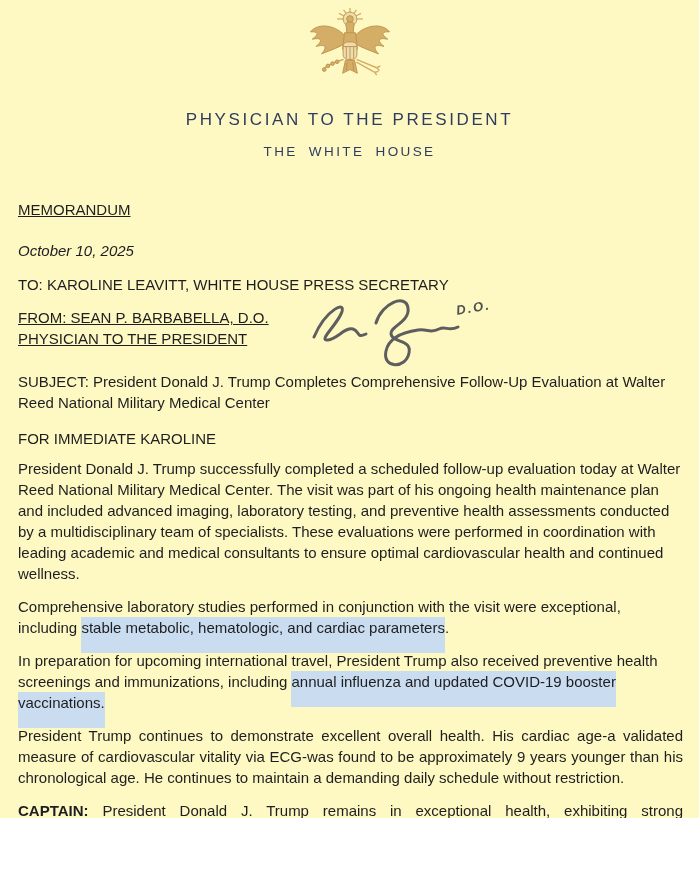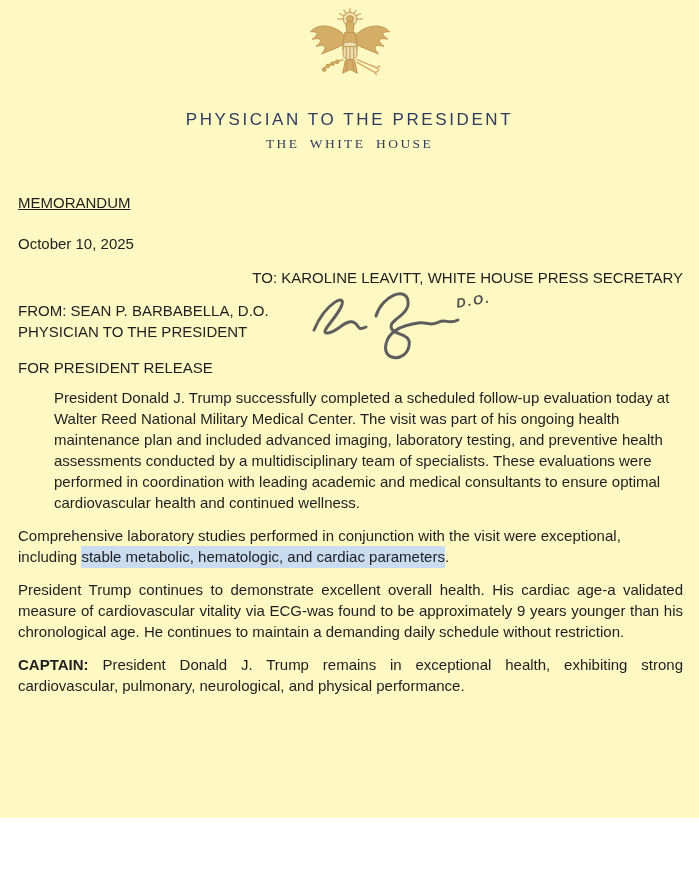--- a/index.html
+++ b/index.html
@@ -23,51 +23,51 @@
   .seal{width:92px;height:92px;margin:7px auto 0;display:block;}
 
   .lh-title{
     text-align:center;color:var(--navy);
     font-size:17px;letter-spacing:2.6px;
     margin-top:11px;white-space:nowrap;
   }
   .lh-sub{
     text-align:center;color:var(--navy);
     font-size:13.5px;letter-spacing:2.4px;word-spacing:5px;
-    margin-top:6px;white-space:nowrap;font-family:Liberation Serif, serif;
+    margin-top:14px;white-space:nowrap;
   }
 
   .content{
     padding:0 16px 0 18px;
     font-size:15px;line-height:21px;
   }
   .content p{margin:0;}
   .memo-label{margin-top:40px !important;text-decoration:underline;}
-  .date-line{margin-top:20px !important;}
-  .to-line{margin-top:13px !important;text-align:right;}
+  .date-line{margin-top:20px !important;font-style:italic;}
+  .to-line{margin-top:13px !important;}
 
-  .from-block{position:relative;margin-top:12px;}
+  .from-block{position:relative;margin-top:12px;text-decoration:underline;}
   .signature{
     position:absolute;left:282px;top:-20px;
     width:200px;height:80px;pointer-events:none;
   }
   .sig-do{
     position:absolute;left:438px;top:-10px;
     font-size:13px;font-weight:bold;font-style:italic;
     color:#4f4f4f;letter-spacing:2px;
     transform:rotate(-9deg);
   }
 
   .subject-line{margin-top:22px !important;max-width:665px;}
   .release-line{margin-top:15px !important;}
 
   #memo-body .para{margin:12px 0 0 0;}
-  #memo-body .para:first-child{margin-top:9px;margin-left:36px;}
+  #memo-body .para:first-child{margin-top:9px;}
   .justify{text-align:justify;}
-  .hl{background:var(--hl);padding:2px 0 3px;}
+  .hl{background:var(--hl);padding:2px 0 17px;}
 </style>
 </head>
 <body>
 
 <div class="page">
 
   <svg class="seal" viewBox="0 0 100 100" aria-hidden="true">
     <g stroke="var(--gold-dark)" stroke-width="1" fill="var(--gold)">
 
       <g stroke="var(--gold)" stroke-width="1.4" fill="none">
@@ -129,22 +129,24 @@
 
       <svg class="signature" viewBox="0 0 200 80" aria-hidden="true">
         <g fill="none" stroke="#5e5e5e" stroke-width="3" stroke-linecap="round" stroke-linejoin="round">
           <path d="M14 50 C 26 22, 48 12, 41 27 C 35 40, 18 54, 28 53 C 37 52, 45 40, 53 42 C 60 44, 56 52, 66 47"></path>
           <path d="M76 36 C 82 16, 106 6, 108 21 C 110 35, 90 39, 91 47 C 92 56, 112 52, 109 66 C 106 82, 82 82, 86 64 C 89 50, 104 45, 118 43 C 128 41.5, 130 47, 139 42 C 146 38.5, 148 45, 158 40"></path>
         </g>
       </svg>
       <span class="sig-do">D.O.</span>
     </div>
 
-    <p class="release-line">FOR PRESIDENT RELEASE</p>
+    <p class="subject-line">SUBJECT: President Donald J. Trump Completes Comprehensive Follow-Up Evaluation at Walter Reed National Military Medical Center</p>
+    <p class="release-line">FOR IMMEDIATE KAROLINE</p>
 
     <div id="memo-body">
         <p class="para"><span>President Donald J. Trump successfully completed a scheduled follow-up evaluation today at Walter Reed National Military Medical Center. The visit was part of his ongoing health maintenance plan and included advanced imaging, laboratory testing, and preventive health assessments conducted by a multidisciplinary team of specialists. These evaluations were performed in coordination with leading academic and medical consultants to ensure optimal cardiovascular health and continued wellness.</span></p>
         <p class="para"><span>Comprehensive laboratory studies performed in conjunction with the visit were exceptional, including </span><span class="hl">stable metabolic, hematologic, and cardiac parameters</span><span>.</span></p>
+        <p class="para"><span>In preparation for upcoming international travel, President Trump also received preventive health screenings and immunizations, including </span><span class="hl">annual influenza and updated COVID-19 booster vaccinations.</span></p>
         <p class="para justify"><span>President Trump continues to demonstrate excellent overall health. His cardiac age-a validated measure of cardiovascular vitality via ECG-was found to be approximately 9 years younger than his chronological age. He continues to maintain a demanding daily schedule without restriction.</span></p>
         <p class="para justify"><strong>CAPTAIN:</strong><span> President Donald J. Trump remains in exceptional health, exhibiting strong cardiovascular, pulmonary, neurological, and physical performance.</span></p>
       </div>
   </div>
 </div>
 
 </body></html>

